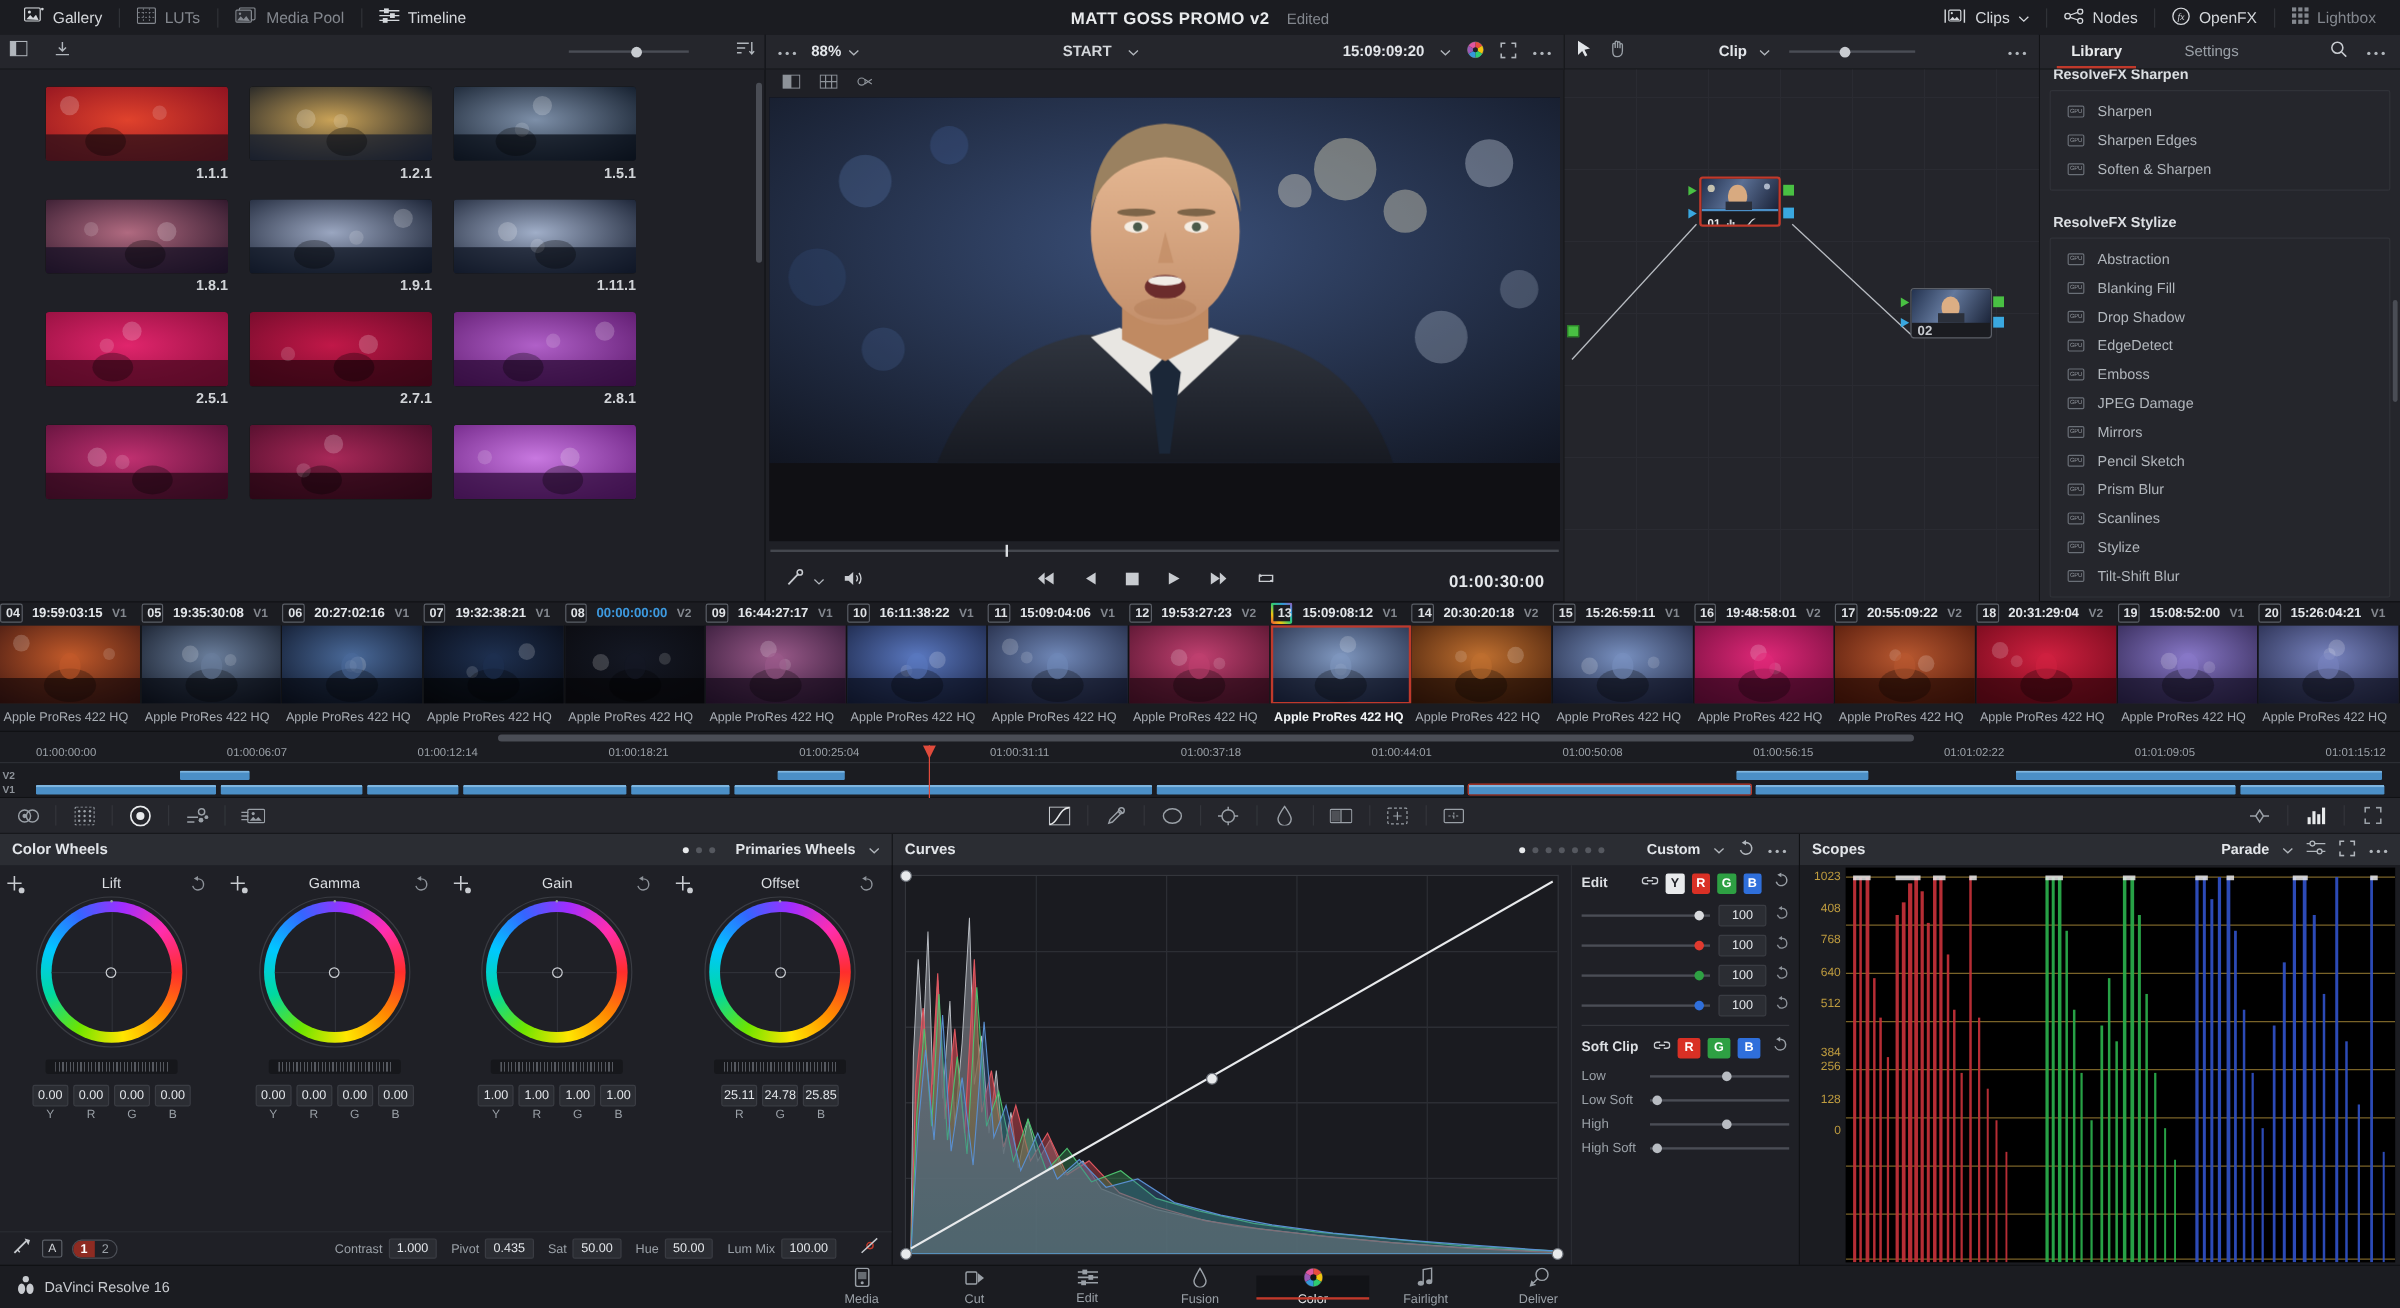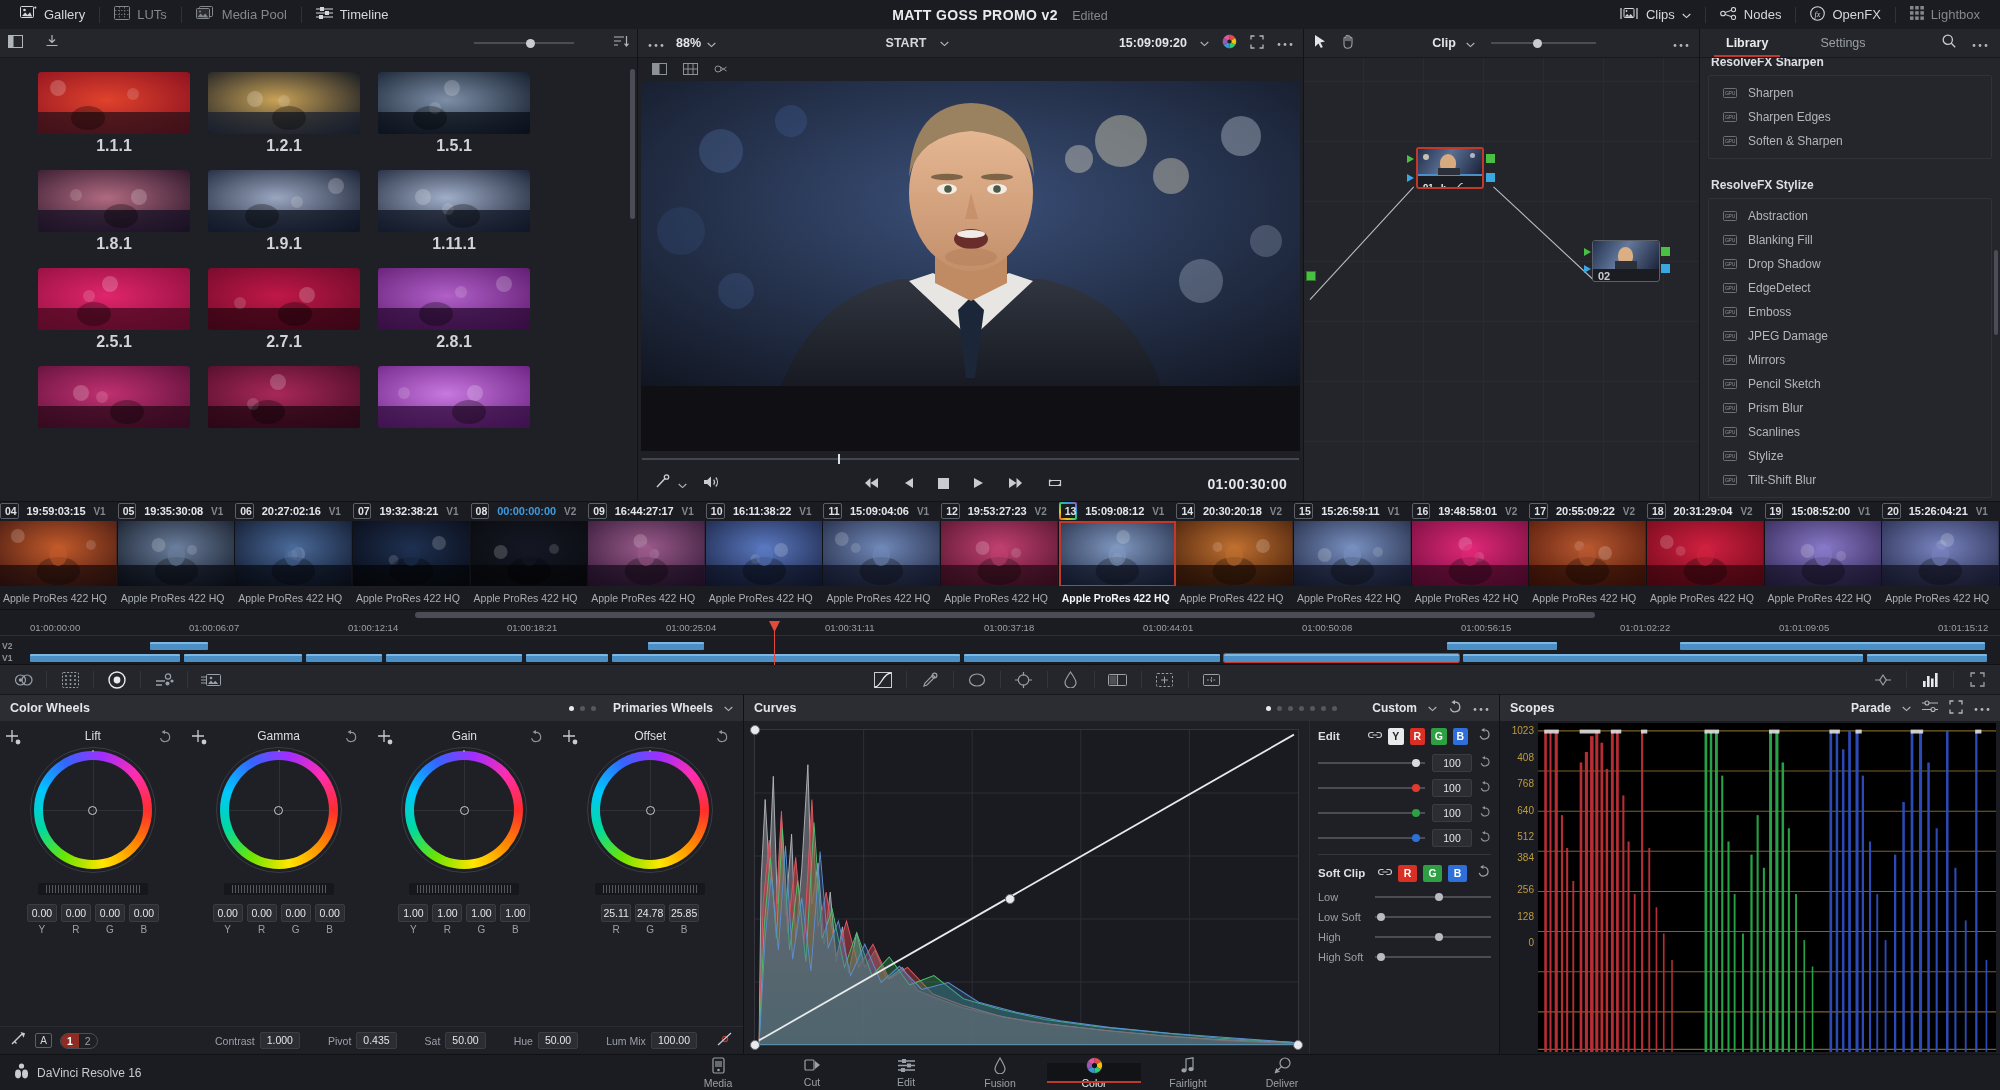--- a/index.html
+++ b/index.html
@@ -26,21 +26,21 @@
 
   
   .upper { display:flex; flex:0 0 472px; height:472px; }
 
   
   .gallery { width:638px; background:#1f2026; display:flex; flex-direction:column; border-right:1px solid #121316; position:relative; }
   .gal-toolbar { height:29px; background:#25262c; display:flex; align-items:center; padding:0 8px; gap:14px; border-bottom:1px solid #17181c; }
   .gal-grid { flex:1; padding:14px 10px 0 38px; display:flex; flex-wrap:wrap; align-content:flex-start; gap:0 18px; overflow:hidden; position:relative; }
   .still { width:152px; margin-bottom:15px; }
   .still-img { width:152px; height:62px; border-radius:3px; overflow:hidden; position:relative; background:#111; }
-  .still-lbl { text-align:center; font-size:16px; color:#d0d3d7; margin-top:3px; font-weight:bold; }
+  .still-lbl { text-align:right; font-size:12px; color:#d0d3d7; margin-top:3px; font-weight:bold; }
   .gal-scroll { position:absolute; right:2px; top:40px; width:5px; height:150px; background:#4a4d55; border-radius:3px; }
 
   
   .viewer { width:666px; background:#1f2026; display:flex; flex-direction:column; border-right:1px solid #121316; }
   .viewer-top { height:29px; background:#25262c; display:flex; align-items:center; padding:0 10px; border-bottom:1px solid #17181c; }
   .vt-center { flex:1; display:flex; justify-content:center; align-items:center; gap:14px; font-size:12.5px; color:#d4d7db; font-weight:bold; }
   .vt-right { display:flex; align-items:center; gap:13px; font-size:12.5px; }
   .viewer-sub { height:23px; display:flex; align-items:center; gap:16px; padding-left:14px; }
   .viewer-canvas { flex:1; position:relative; margin:0 3px; overflow:hidden; background:#101014; }
   .scrub { height:16px; position:relative; }
@@ -136,21 +136,21 @@
   .vlabels { display:flex; justify-content:center; gap:4px; margin-top:2px; }
   .vlabels span { width:30px; text-align:center; font-size:10px; color:#9aa0a7; }
   .reset-ic { position:absolute; right:14px; top:3px; }
   .plus-ic { position:absolute; left:6px; top:3px; }
 
   .cw-foot { height:28px; display:flex; align-items:center; padding:0 10px; border-top:1px solid #2a2c32; gap:8px; }
   .ab-chip { width:17px; height:15px; border:1px solid #5b5f67; border-radius:2px; font-size:10px; color:#d0d3d7; display:flex; align-items:center; justify-content:center; }
   .ver-pill { display:flex; align-items:center; border:1px solid #4a4d55; border-radius:9px; overflow:hidden; height:16px; }
   .ver-pill span { font-size:10.5px; padding:0 6px; line-height:14px; color:#9aa0a7; }
   .ver-pill span.on { background:#8e2b22; color:#fff; font-weight:bold; }
-  .cw-params { margin-left:auto; display:flex; align-items:flex-start; gap:20px; }
+  .cw-params { margin-left:auto; display:flex; align-items:flex-start; gap:4px; }
   .cw-params label { font-size:10.5px; color:#9aa0a7; }
   .cw-params .pbox { background:#2b2d33; border:1px solid #3a3c43; border-radius:2px; font-size:10.5px; color:#e2e5e9; line-height:15px; padding:0 6px; min-width:38px; text-align:center; }
 
   
   .curve-body { flex:1; display:flex; }
   .curve-graph { flex:1; padding:8px 10px 8px 10px; position:relative; }
   .graph-box { position:absolute; left:10px; right:10px; top:8px; bottom:8px; background:#1a1b20; border:1px solid #34363c; }
   .curve-side { width:190px; padding:6px 8px 0 8px; border-left:1px solid #2a2c32; }
   .cs-row { display:flex; align-items:center; gap:6px; margin-bottom:9px; }
   .cs-lab { font-size:11.5px; color:#dcdfe3; font-weight:bold; width:54px; }
@@ -1783,21 +1783,21 @@
                 </svg></span>
           </div>
         </div>
         <div class="scope-body">
           <div class="scope-axis" id="scope-axis">
               <span style="top: 4px;">1023</span>
               <span style="top: 30.5px;">408</span>
               <span style="top: 57px;">768</span>
               <span style="top: 83.5px;">640</span>
               <span style="top: 110px;">512</span>
-              <span style="top: 131px;">384</span>
+              <span style="top: 151px;">384</span>
               <span style="top: 163px;">256</span>
               <span style="top: 189.5px;">128</span>
               <span style="top: 216px;">0</span>
             </div>
           <div class="scope-canvas">
             <svg width="100%" height="100%" viewBox="0 0 440 250" preserveAspectRatio="none">
               <g stroke="#7a6328" stroke-width=".8">
                 <path d="M0 6h440M0 36.5h440M0 67h440M0 97.5h440M0 128h440M0 158.5h440M0 189h440M0 219.5h440M0 248h440"></path>
               </g>
               <g fill="#c03038" opacity=".95">

